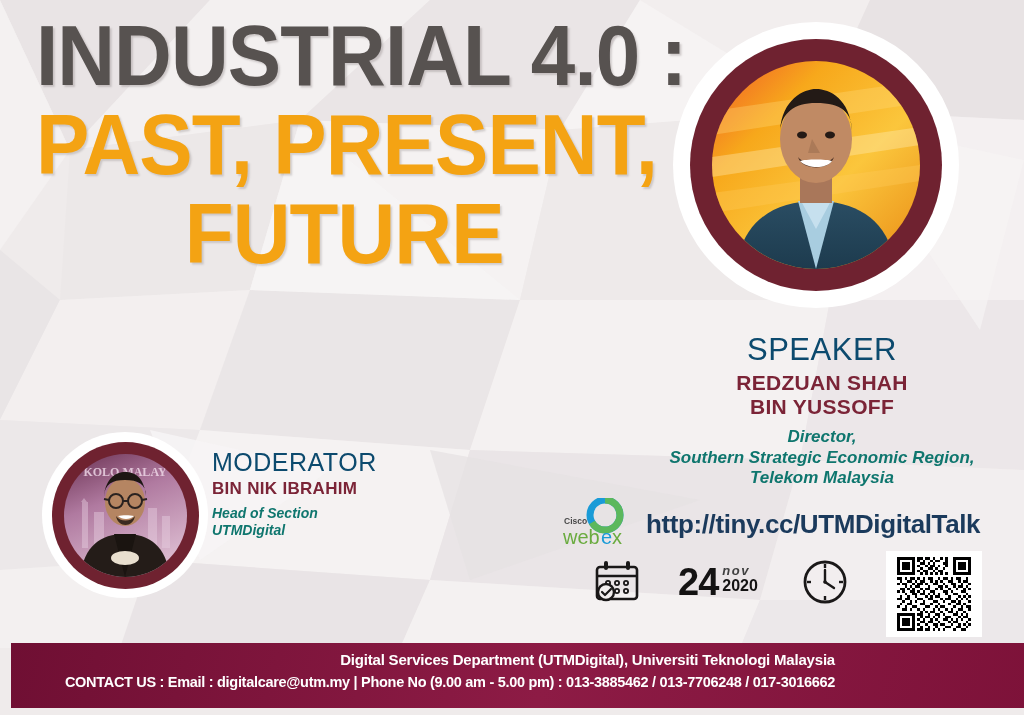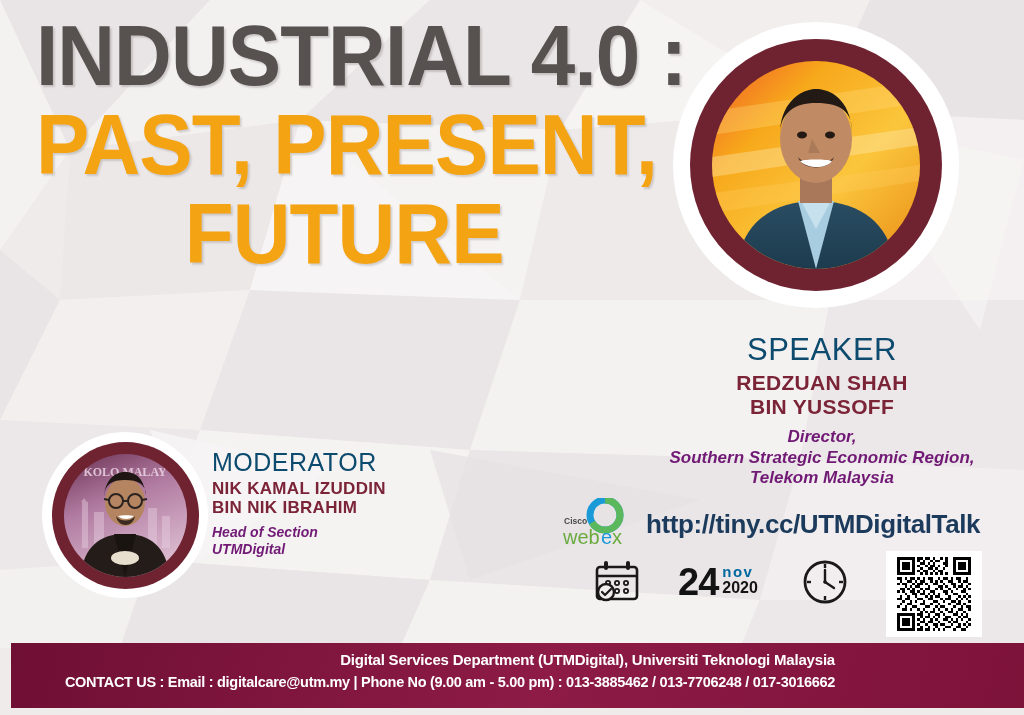--- a/index.html
+++ b/index.html
@@ -100,21 +100,21 @@
     line-height: 1.13;
     letter-spacing: 0.3px;
     color: #7b2437;
     margin-top: 3px;
   }
   .person-title {
     font-style: italic;
     font-weight: 700;
     font-size: 17px;
     line-height: 1.2;
-    color: #701a75;
+    color: #0f766e;
     margin-top: 9px;
   }
 
   
   #moderator-info {
     position: absolute;
     left: 212px; top: 448px;
     width: 310px;
     text-align: left;
     z-index: 5;
@@ -160,24 +160,25 @@
     color: #141313;
     letter-spacing: -1px;
   }
   #date-monthyear {
     margin-left: 4px;
     margin-top: 1px;
     text-align: left;
   }
   #date-month {
     font-weight: 700;
-    font-size: 15px;
+    font-size: 13px;
     line-height: 1.05;
     letter-spacing: 1.5px;
-    color: #0369a1;
+    color: #404040;
+    font-style: italic;
   }
   #date-year {
     font-weight: 700;
     font-size: 16px;
     line-height: 1.05;
     color: #141313;
   }
   #time-group {
     margin-left: 9px;
     font-weight: 700;
@@ -359,21 +360,20 @@
           <path d="M54 62 C58 66 66 66 70 62 C66 61 58 61 54 62 Z" fill="#ffffff"></path>
           <ellipse cx="61" cy="104" rx="14" ry="7" fill="#e9dfcf"></ellipse>
         </svg>
       </div>
     </div>
   </div>
 
   <div id="moderator-info">
     <div class="role-heading">MODERATOR</div>
     <div class="person-name">
-      <div>NIK KAMAL IZUDDIN</div>
       <div>BIN NIK IBRAHIM</div>
     </div>
     <div class="person-title">
       <div>Head of Section</div>
       <div>UTMDigital</div>
     </div>
   </div>
 
   <div id="webex-row">
     <svg id="webex-logo" viewBox="0 0 72 52">

